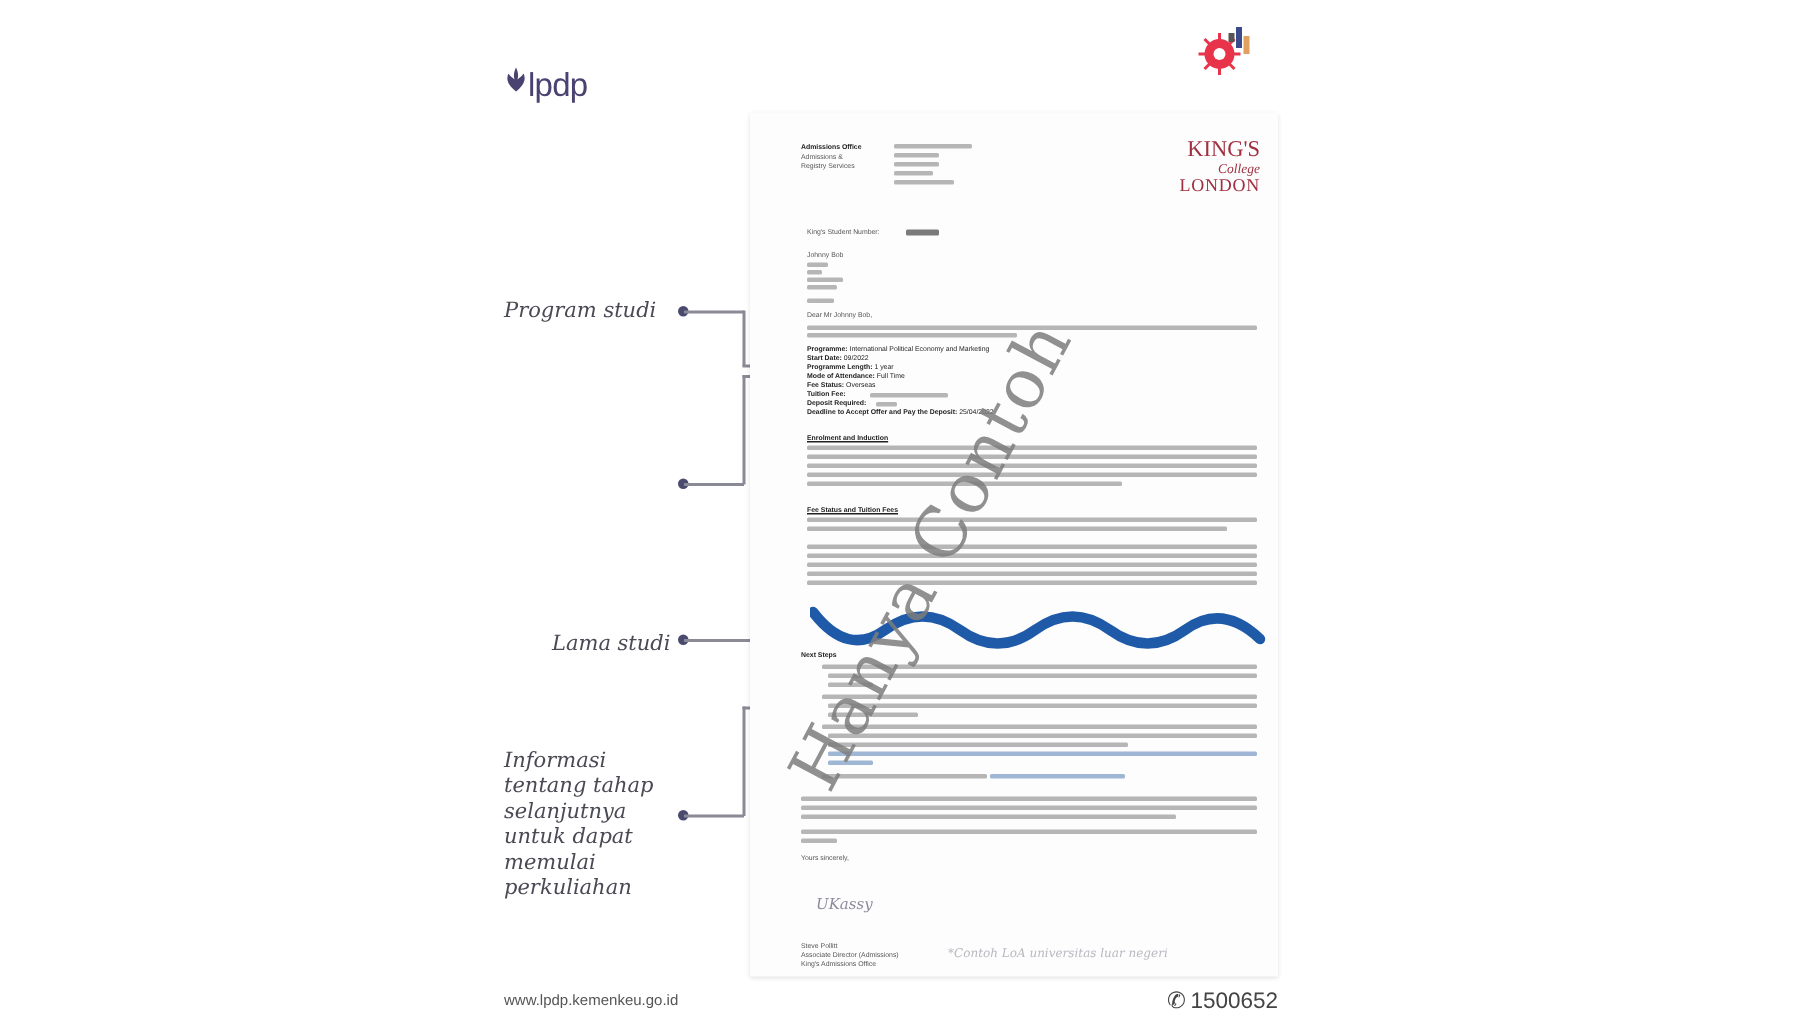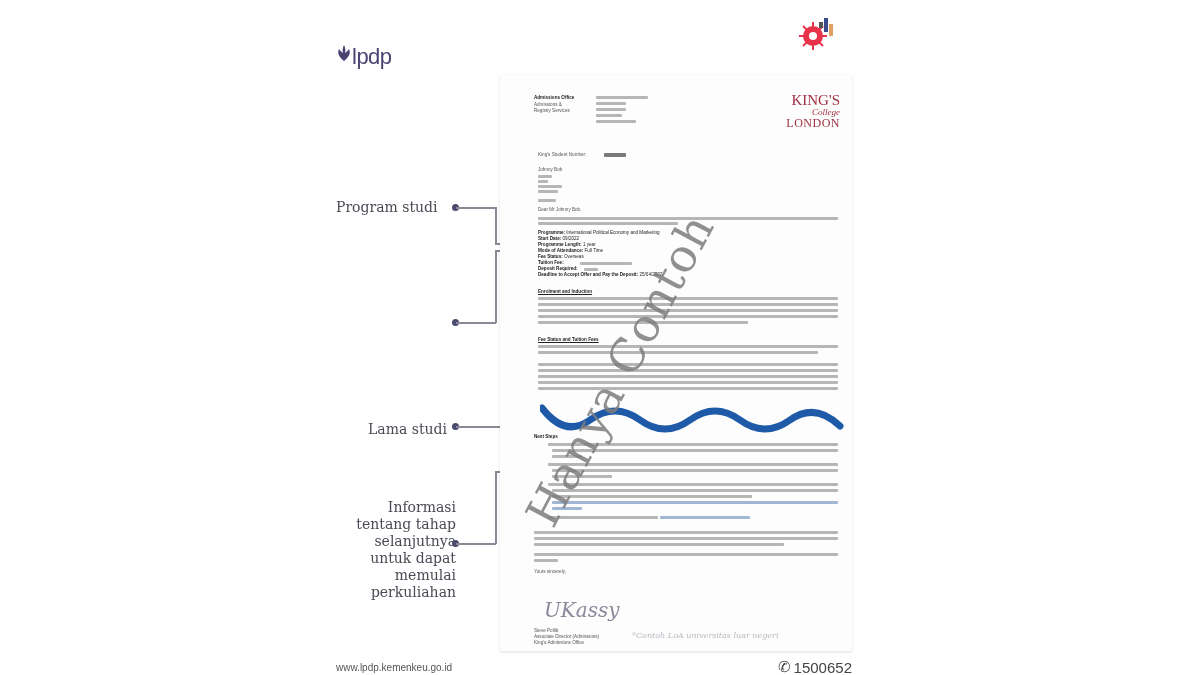--- a/index.html
+++ b/index.html
@@ -8,41 +8,41 @@
     font-family: "Liberation Sans", sans-serif; color: #2e2e3a;
   }
   .poster { position: absolute; left: 320px; top: 0; width: 540px; height: 675px; background: #ffffff; }
   .lpdp-logo { position: absolute; left: 16px; top: 44px; display: flex; align-items: flex-start; gap: 0; }
   .lpdp-logo .mark { width: 16px; height: 18px; }
   .lpdp-logo .word { font-size: 22px; color: #4a4270; letter-spacing: -0.5px; }
   .badge-logo { position: absolute; left: 478px; top: 14px; width: 40px; height: 38px; }
 
   .headline { position: absolute; left: 16px; top: 98px; font-size: 33px; font-weight: bold; line-height: 36px; color: #3e3a78; }
 
-  .label { position: absolute; font-family: "DejaVu Serif", serif; color: #4a4a55; font-size: 14px; line-height: 17px; text-align: right; }
+  .label { position: absolute; font-family: "DejaVu Serif", serif; font-style: italic; color: #4a4a55; font-size: 14px; line-height: 17px; }
   .dot { position: absolute; width: 7px; height: 7px; border-radius: 50%; background: #4a4a6e; }
   .line { position: absolute; background: #8a8a96; }
 
   .letter { position: absolute; left: 500px; top: 75px; width: 352px; height: 576px; background: #fdfdfd;
             box-shadow: 0 1px 3px rgba(0,0,0,0.12); overflow: hidden; }
   .ltxt { position: absolute; font-size: 4.6px; line-height: 6px; color: #555; font-family: "Liberation Sans", sans-serif; }
   .ltxt.b { font-weight: bold; color: #222; }
   .bar { position: absolute; height: 2.5px; background: #b6b6b6; border-radius: 1px; }
   .bar.dark { background: #7a7a7a; }
   .bar.link { background: #9fb6d4; }
   .kings { position: absolute; right: 12px; top: 18px; width: 58px; text-align: right; font-family: "Liberation Serif", serif; color: #a03040; }
   .kings .k1 { font-size: 15px; line-height: 15px; }
   .kings .k2 { font-size: 9px; font-style: italic; line-height: 9px; }
   .kings .k3 { font-size: 12px; line-height: 13px; letter-spacing: 0.5px; }
 
   .wave { position: absolute; left: 40px; top: 325px; width: 310px; height: 40px; }
   .watermark { position: absolute; left: 620px; top: 370px; transform: translate(-50%, -50%) rotate(-62deg);
                font-family: "DejaVu Serif", serif; font-size: 46px; color: #7d7d7d; white-space: nowrap; letter-spacing: 1px; opacity: 0.85; }
 
-  .signature { position: absolute; left: 40px; top: 523px; font-family: "DejaVu Serif", serif; font-style: italic; font-size: 20px; color: #8a8a9c; }
+  .signature { position: absolute; left: 40px; top: 523px; font-family: "DejaVu Serif", serif; font-style: italic; font-size: 10px; color: #8a8a9c; }
   .sig-note { position: absolute; left: 130px; top: 530px; font-family: "DejaVu Serif", serif; font-style: italic; font-size: 8px; color: #b8b8c0; margin-top: 23px; }
 
   .footer-url { position: absolute; left: 16px; top: 662px; font-size: 10px; color: #555; }
   .footer-phone { position: absolute; right: 8px; top: 658px; font-size: 15px; color: #444; display: flex; align-items: center; gap: 3px; }
 </style>
 </head>
 <body>
 
 <div class="poster">
 

